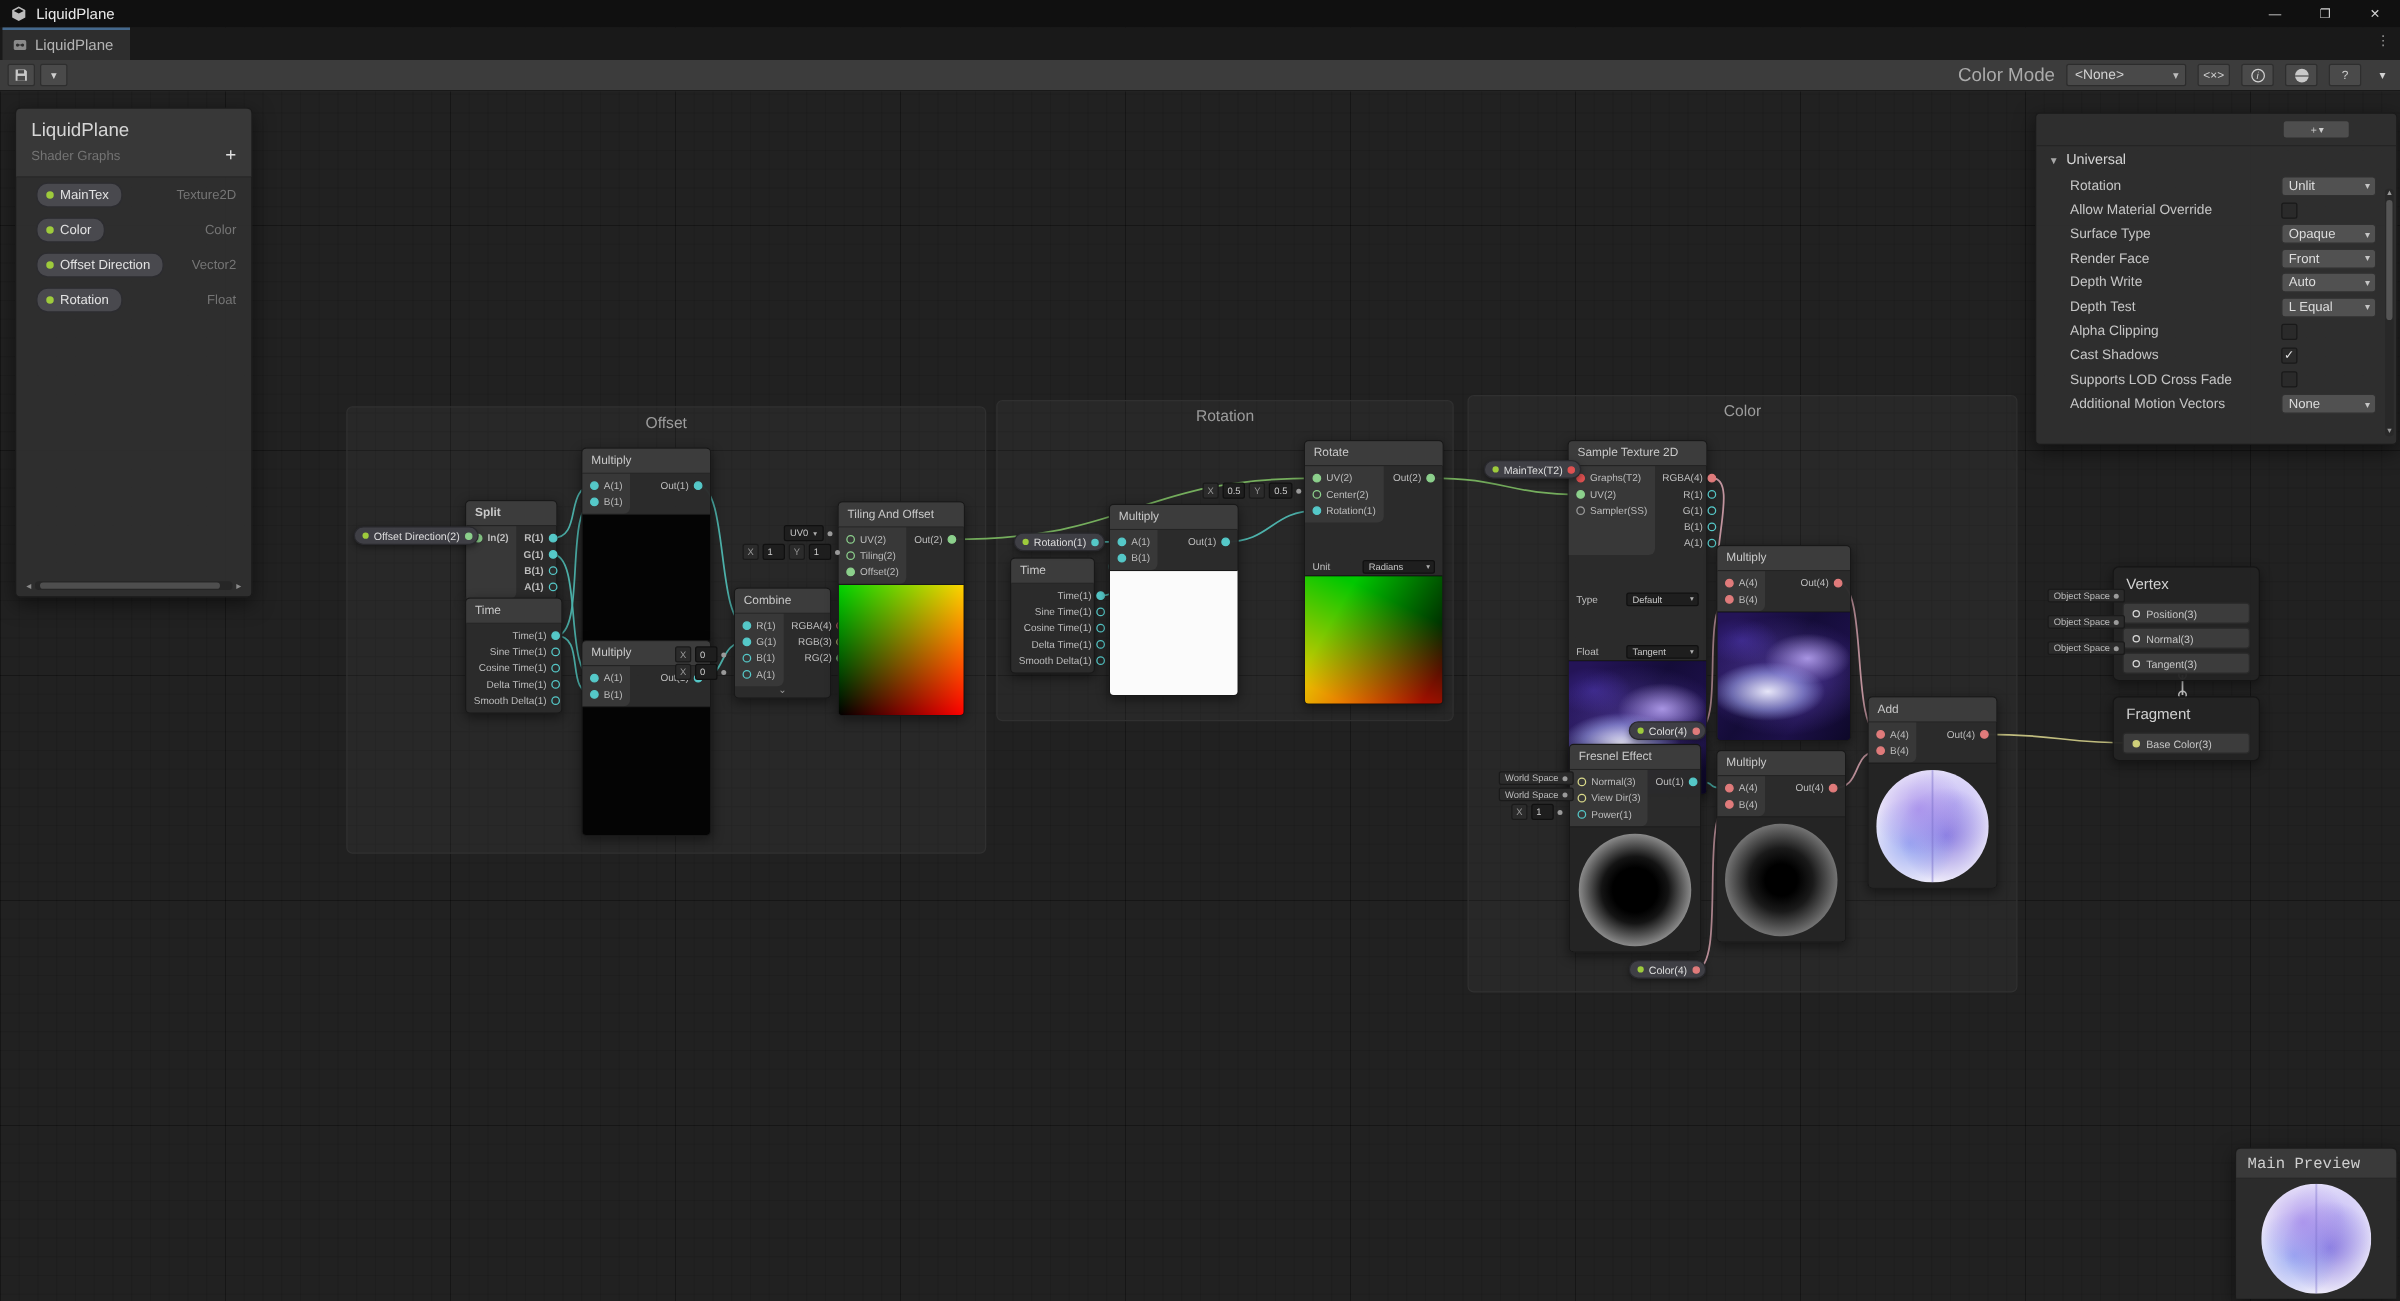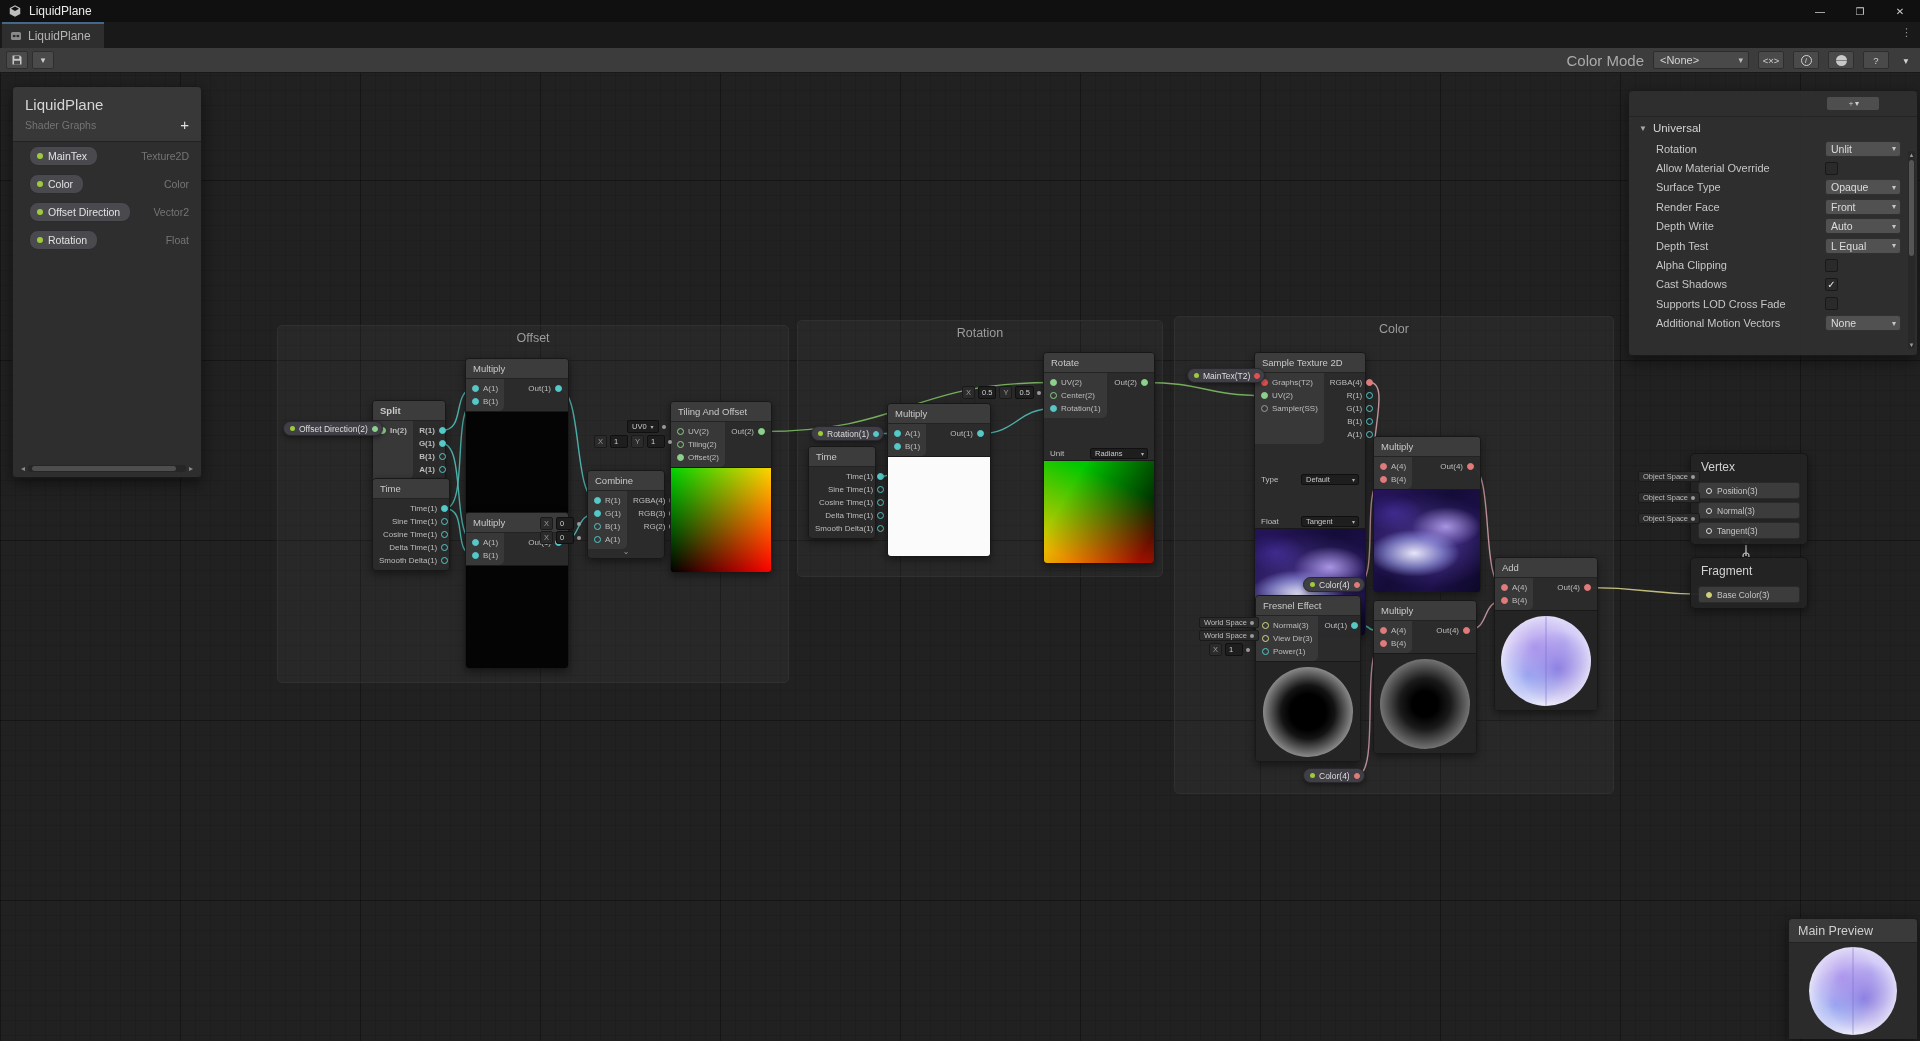--- a/index.html
+++ b/index.html
@@ -79,21 +79,21 @@
   .dd { width:100%; height:16px; background:#515151; border:1px solid #303030; border-radius:3px;
     font-size:10.5px; color:#DDDDDD; display:flex; align-items:center; padding:0 13px 0 5px; position:relative; white-space:nowrap; }
   .dd::after { content:"▾"; position:absolute; right:4px; font-size:8px; color:#C6C6C6; }
   .checkbox { width:13px; height:13px; background:#2A2A2A; border:1px solid #191919; border-radius:2px;
     display:flex; align-items:center; justify-content:center; }
   .checkbox.checked::after { content:"✓"; color:#E6E6E6; font-size:10px; }
   .insp-vscroll { position:absolute; right:2px; top:60px; bottom:6px; width:7px; background:#282828; border-radius:3px; }
   .insp-vthumb { position:absolute; top:9px; left:1px; right:1px; height:96px; background:#555; border-radius:3px; }
   .vs-arrow { position:absolute; left:0; right:0; text-align:center; font-size:6px; color:#999; }
 
-  .mainpreview { left:1788px; top:918px; width:130px; height:121px; border-radius:4px 4px 0 0; }
+  .mainpreview { left:1788px; top:918px; width:130px; height:121px; border-radius:4px 4px 0 0;font-family:Liberation Mono, monospace; }
   .mp-head { background:#3A3A3A; height:24px; display:flex; align-items:center; padding-left:9px;
     font-size:12.5px; color:#CFCFCF; border-radius:4px 4px 0 0; border-bottom:1px solid #222; }
   .mp-body { height:96px; background:#2B2B2B; display:flex; align-items:center; justify-content:center; }
   .ball { border-radius:50%; }
   .tex-galaxy-light { background:
       linear-gradient(90deg, transparent 48.5%, rgba(120,110,200,.45) 50%, transparent 51.5%),
       radial-gradient(circle at 38% 35%, rgba(167,142,235,.85), transparent 45%),
       radial-gradient(circle at 30% 65%, rgba(126,150,240,.72), transparent 42%),
       radial-gradient(circle at 62% 58%, rgba(114,96,216,.78), transparent 50%),
       radial-gradient(circle at 70% 30%, rgba(190,180,245,.8), transparent 45%),

